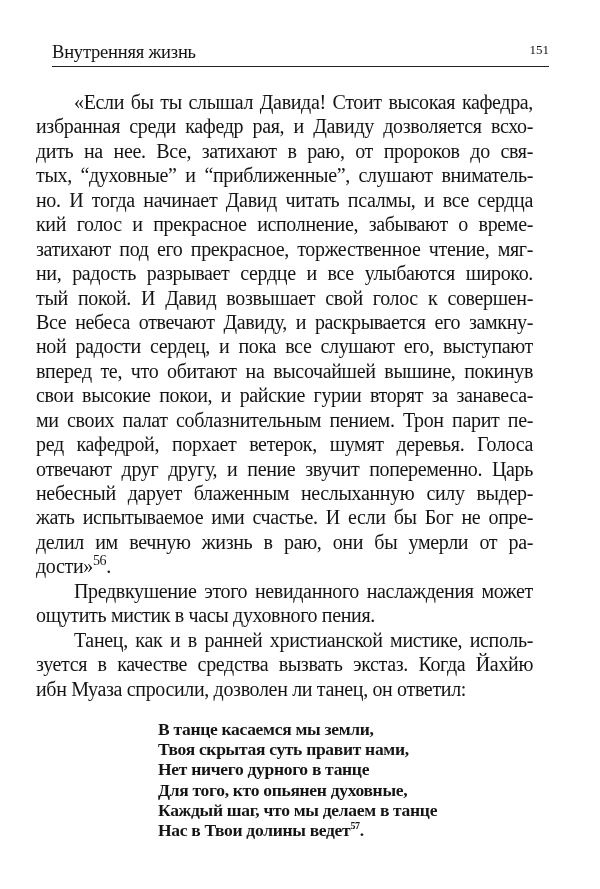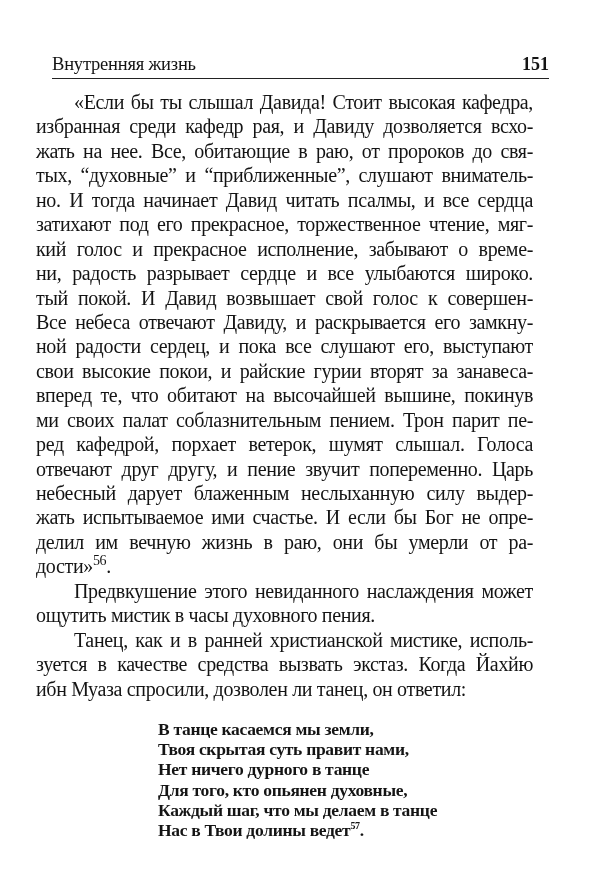--- a/index.html
+++ b/index.html
@@ -2,31 +2,30 @@
 <html><head>
   <meta charset="utf-8">
   <style>
     html, body { margin: 0; padding: 0; background: #ffffff; }
     body {
       width: 600px; height: 889px; position: relative; overflow: hidden;
       font-family: "Liberation Serif", "DejaVu Serif", serif;
       color: #141414;
     }
     .page-header {
-      position: absolute; left: 52px; top: 52px; width: 497px; height: 26px;
+      position: absolute; left: 52px; top: 40px; width: 497px; height: 26px;
       border-bottom: 1.5px solid #222;
     }
     .running-title {
       position: absolute; left: 0; top: 2px;
       font-size: 18.5px; letter-spacing: -0.2px;
     }
     .page-number {
       position: absolute; right: 0; top: 2px;
-      font-size: 18px;
-      font-weight: bold;
+      font-size: 13px;
     }
     .body-text {
       position: absolute; left: 36px; top: 90px; width: 497px;
       font-size: 20px; line-height: 24.45px; letter-spacing: -0.35px;
     }
     .line {
       display: block; white-space: nowrap; text-align: justify;
       text-align-last: justify; height: 24.45px;
     }
     .line.last { text-align-last: left; }
@@ -45,33 +44,33 @@
 <div class="page-header">
   <span class="running-title">Внутренняя жизнь</span>
   <span class="page-number">151</span>
 </div>
 
 <div class="body-text">
 
   <div>
     <span class="line indent">«Если бы ты слышал Давида! Стоит высокая кафедра,</span>
     <span class="line">избранная среди кафедр рая, и Давиду дозволяется всхо-</span>
-    <span class="line">жать на нее. Все, обитающие в раю, от пророков до свя-</span>
+    <span class="line">дить на нее. Все, затихают в раю, от пророков до свя-</span>
     <span class="line">тых, “духовные” и “приближенные”, слушают вниматель-</span>
     <span class="line">но. И тогда начинает Давид читать псалмы, и все сердца</span>
+    <span class="line">кий голос и прекрасное исполнение, забывают о време-</span>
     <span class="line">затихают под его прекрасное, торжественное чтение, мяг-</span>
-    <span class="line">кий голос и прекрасное исполнение, забывают о време-</span>
     <span class="line">ни, радость разрывает сердце и все улыбаются широко.</span>
     <span class="line">тый покой. И Давид возвышает свой голос к совершен-</span>
     <span class="line">Все небеса отвечают Давиду, и раскрывается его замкну-</span>
     <span class="line">ной радости сердец, и пока все слушают его, выступают</span>
+    <span class="line">вперед те, что обитают на высочайшей вышине, покинув</span>
     <span class="line">свои высокие покои, и райские гурии вторят за занавеса-</span>
-    <span class="line">вперед те, что обитают на высочайшей вышине, покинув</span>
     <span class="line">ми своих палат соблазнительным пением. Трон парит пе-</span>
-    <span class="line">ред кафедрой, порхает ветерок, шумят слышал. Голоса</span>
+    <span class="line">ред кафедрой, порхает ветерок, шумят деревья. Голоса</span>
     <span class="line">отвечают друг другу, и пение звучит попеременно. Царь</span>
     <span class="line">небесный дарует блаженным неслыханную силу выдер-</span>
     <span class="line">жать испытываемое ими счастье. И если бы Бог не опре-</span>
     <span class="line">делил им вечную жизнь в раю, они бы умерли от ра-</span>
     <span class="line last"><span>дости»</span><sup>56</sup><span>.</span></span>
   </div>
 
   <div>
     <span class="line indent">Предвкушение этого невиданного наслаждения может</span>
     <span class="line last">ощутить мистик в часы духовного пения.</span>

